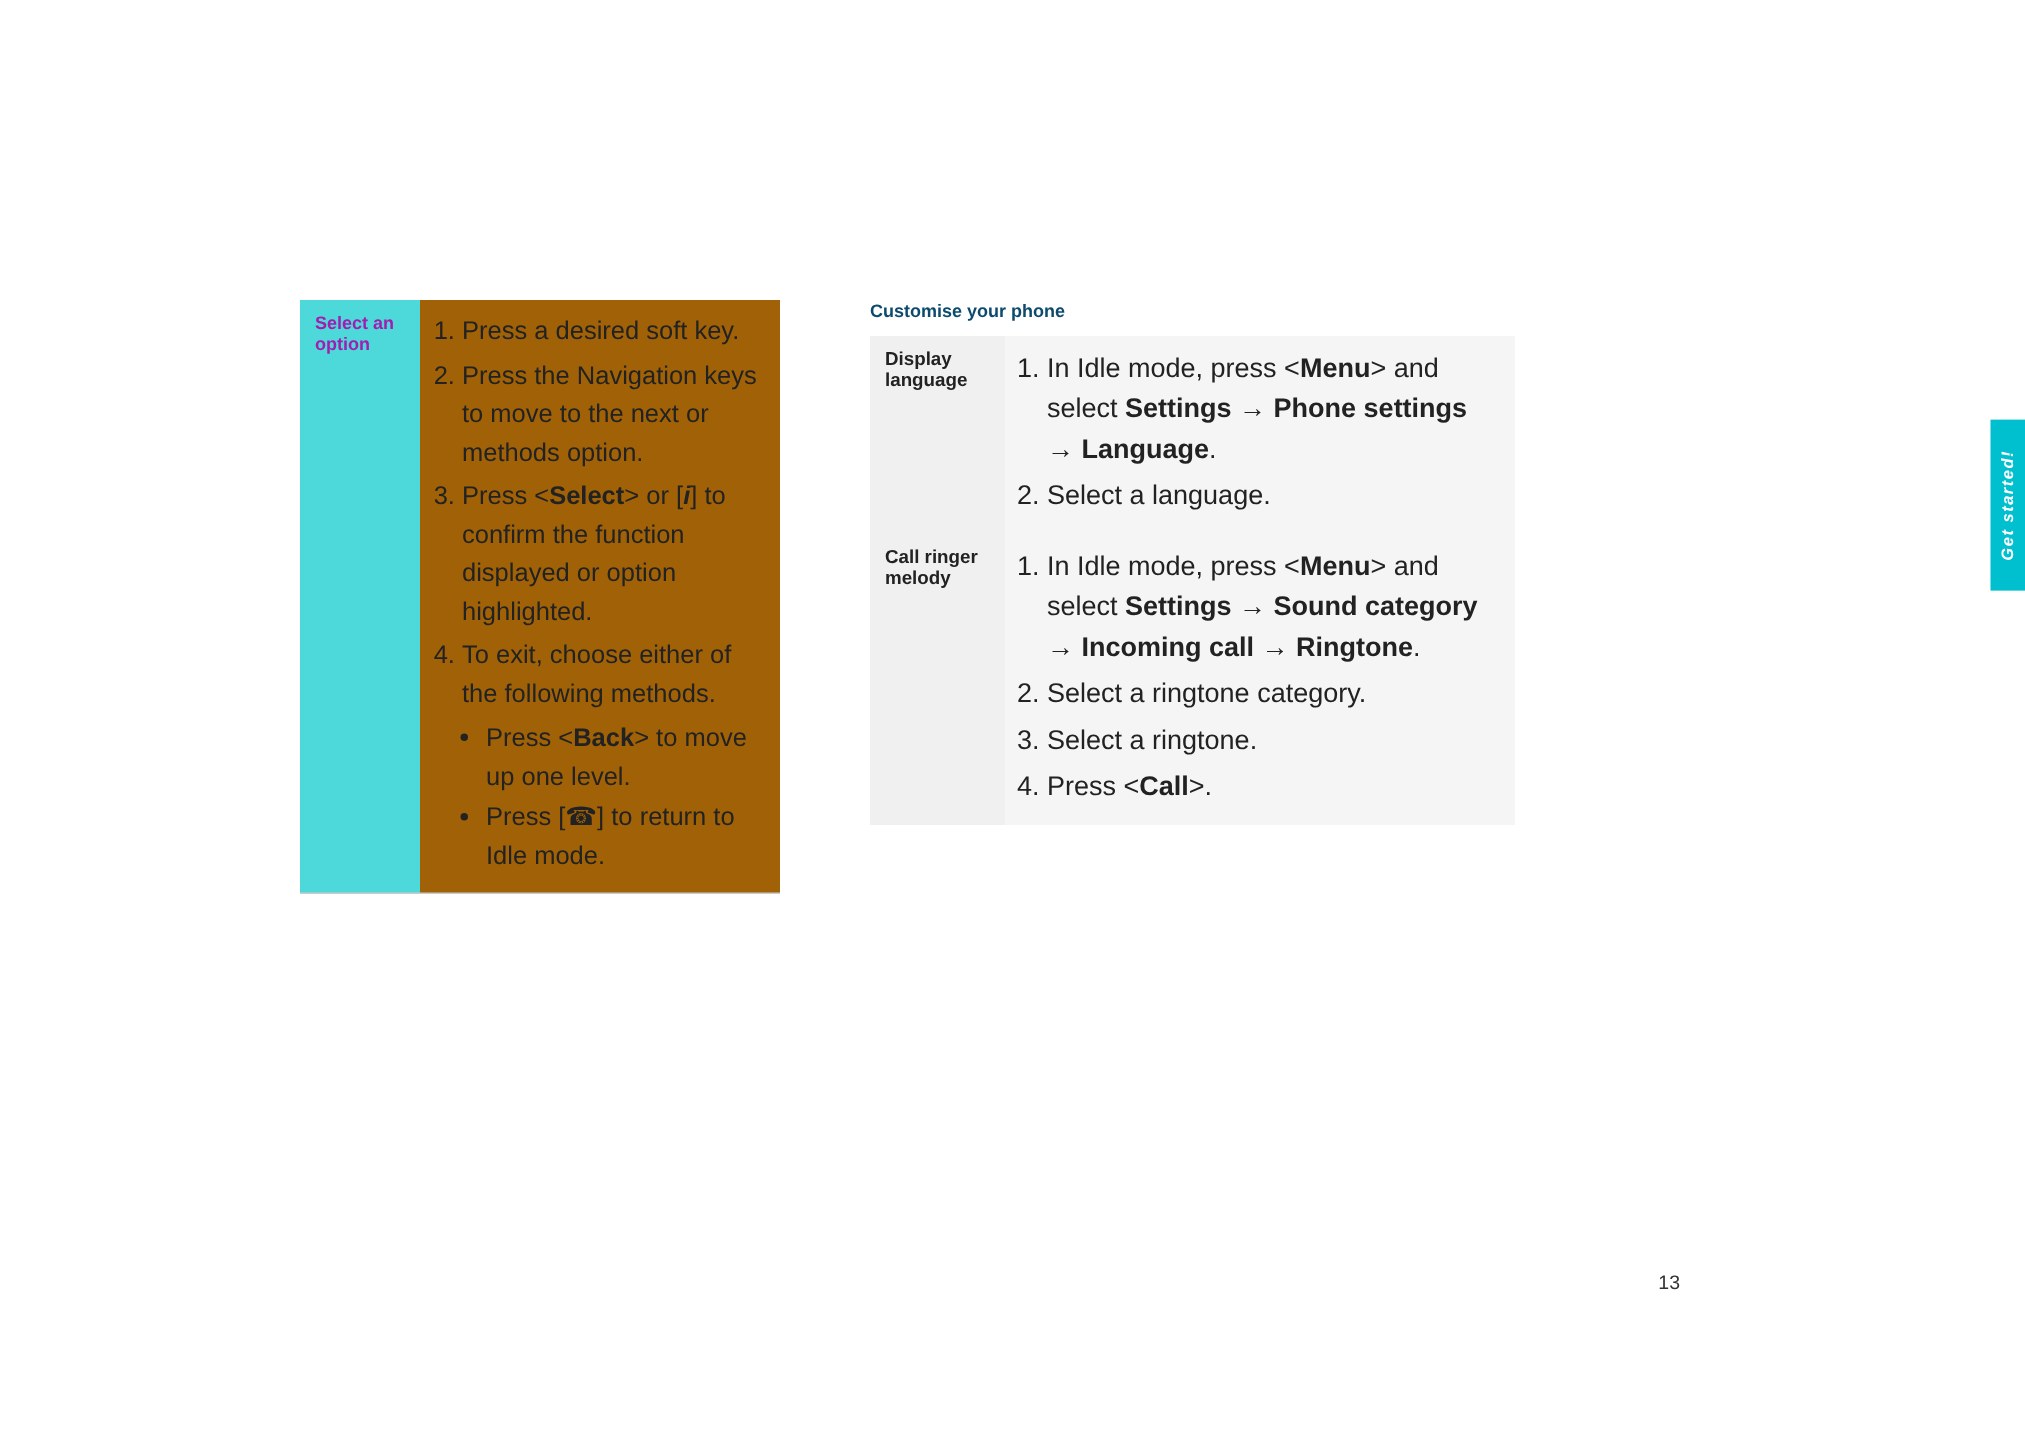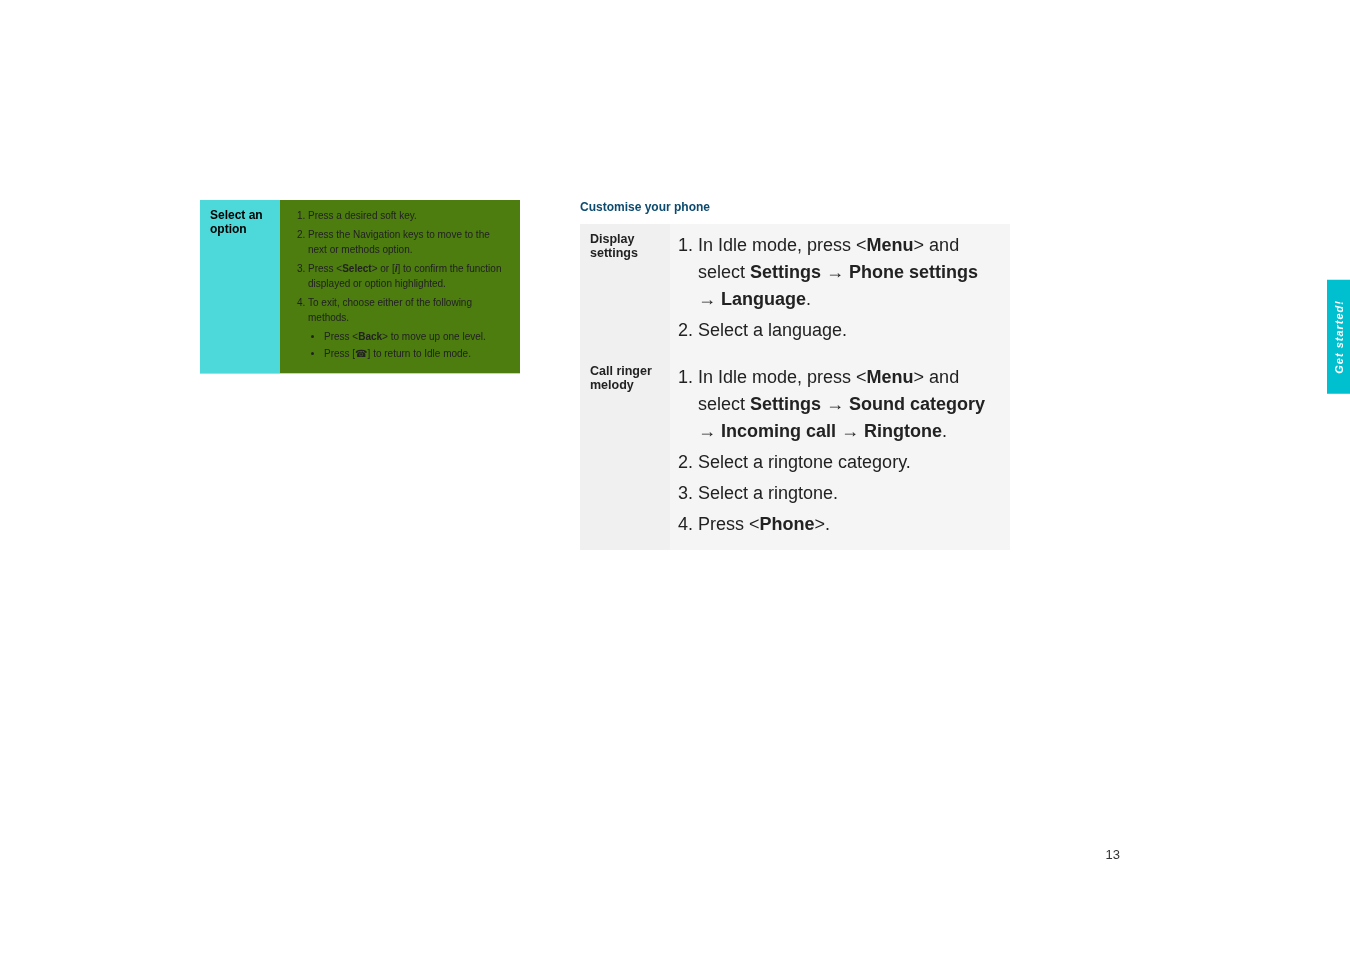--- a/index.html
+++ b/index.html
@@ -29,30 +29,30 @@
     }
 
     .left-table td {
       padding: 8px 10px;
       vertical-align: top;
       border: none;
     }
 
     .label-cell {
       background-color: #4dd9d9;
-      color: #000000;
+      color: #a21caf;
       font-weight: bold;
       font-size: 12px;
       width: 80px;
       padding: 8px 8px;
     }
 
     .content-cell {
-      background-color: #4d7c0f;
-      font-size: 10px;
+      background-color: #a16207;
+      font-size: 17px;
       line-height: 1.5;
       margin-top: 20px;
     }
 
     .label-cell-shortcuts {
       background-color: #4dd9d9;
       color: #333;
       font-weight: bold;
       font-size: 12px;
       width: 80px;
@@ -197,39 +197,39 @@
       </tbody>
         </table>
     </div>
 
     <div class="right-section">
       <div class="customise-title">Customise your phone</div>
       <table class="right-table">
         <tbody>
             <tr>
           <td class="right-label-cell">
-            <span>Display settings</span>
+            <span>Display language</span>
           </td>
           <td class="right-content-cell">
             <ol>
               <li>In Idle mode, press &lt;<strong>Menu</strong>&gt; and select <strong>Settings</strong> → <strong>Phone settings</strong> → <strong>Language</strong>.</li>
               <li><span>Select a language.</span></li>
             </ol>
           </td>
         </tr>
         <tr>
           <td class="right-label-cell" style="border-bottom:none;">
             <span>Call ringer melody</span>
           </td>
           <td class="right-content-cell" style="border-bottom:none;">
             <ol>
               <li>In Idle mode, press &lt;<strong>Menu</strong>&gt; and select <strong>Settings</strong> → <strong>Sound category</strong> → <strong>Incoming call</strong> → <strong>Ringtone</strong>.</li>
               <li><span>Select a ringtone category.</span></li>
               <li><span>Select a ringtone.</span></li>
-              <li>Press &lt;<strong>Phone</strong>&gt;.</li>
+              <li>Press &lt;<strong>Call</strong>&gt;.</li>
             </ol>
           </td>
         </tr>
       </tbody>
         </table>
     </div>
   </div>
 </div>
 
 <div class="side-tab">Get started!</div>

